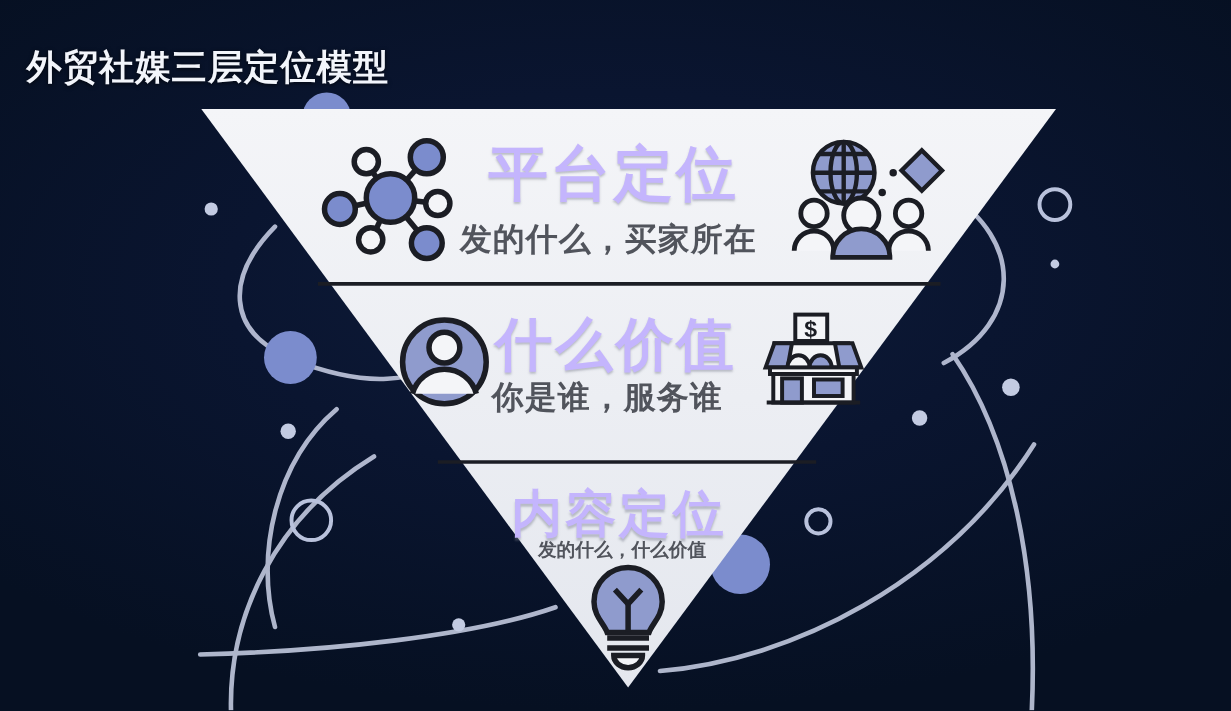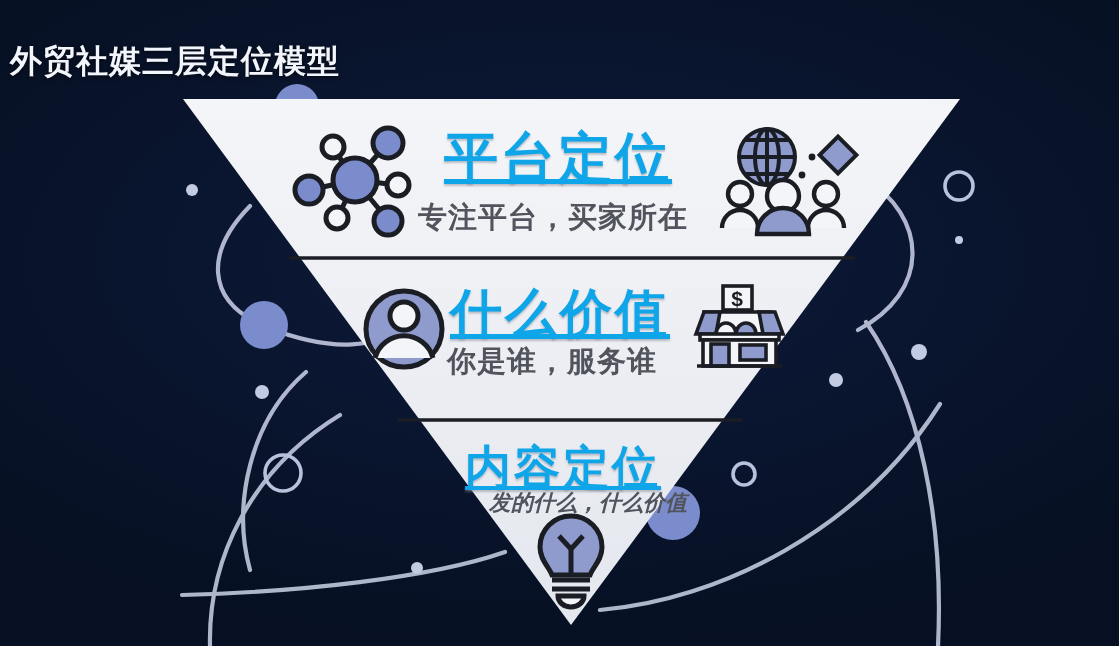--- a/index.html
+++ b/index.html
@@ -11,50 +11,49 @@
   #bg-gradient{
     position:absolute;inset:0;
     background:
       radial-gradient(ellipse 70% 60% at 50% 40%, #0e1c3a 0%, #0a1530 45%, #061022 100%);
   }
   #bg-svg{position:absolute;inset:0;}
   #tri-svg{position:absolute;inset:0;}
   #fg-svg{position:absolute;inset:0;}
 
   #page-title{
-    position:absolute;left:10px;top:40px;
+    position:absolute;left:24px;top:40px;
     font-size:32px;font-weight:700;color:#f2f5fb;
     letter-spacing:1px;
     text-shadow:0 1px 4px rgba(0,0,0,.7);
     white-space:nowrap;
     text-align:center;
   }
 
   .tier{position:absolute;}
   .tier-head{
-    font-weight:700;color:#0ea5e9;
+    font-weight:700;color:#c4b5fd;
     letter-spacing:3px;
     white-space:nowrap;
     text-shadow:0 2px 2px rgba(120,125,140,.45);
-    text-decoration:underline;
   }
   .tier-sub{
     color:#51545c;white-space:nowrap;font-weight:600;
   }
 
   
   #tier1{left:0;top:0;width:1119px;}
   #tier1-title{position:absolute;left:444px;top:122px;font-size:54px;}
   #tier1-sub{position:absolute;left:418px;top:198px;font-size:29px;letter-spacing:1px;}
   
   #tier2-title{position:absolute;left:450px;top:279px;font-size:52px;}
   #tier2-sub{position:absolute;left:447px;top:342px;font-size:29px;letter-spacing:1px;}
   
   #tier3-title{position:absolute;left:465px;top:437px;font-size:46px;}
-  #tier3-sub{position:absolute;left:489px;top:488px;font-size:22px;letter-spacing:0px;font-style:italic;}
+  #tier3-sub{position:absolute;left:489px;top:488px;font-size:17px;letter-spacing:0px;}
 </style>
 </head>
 <body>
 
 <div id="stage">
 
   <div id="bg-gradient"></div>
 
   <svg id="bg-svg" width="1119" height="646" viewBox="0 0 1119 646">
     <g fill="none" stroke="#c6cde3" stroke-width="4.2" stroke-linecap="round" opacity="0.88">
@@ -174,21 +173,21 @@
       <line x1="552" y1="580" x2="590" y2="580"></line>
       <line x1="552" y1="589" x2="590" y2="589"></line>
       <path d="M 558 596 a 13 11 0 0 0 26 0 z" fill="#f4f5f8"></path>
     </g>
   </svg>
 
   <div id="page-title">外贸社媒三层定位模型</div>
 
   <div id="tier1" class="tier">
     <div id="tier1-title" class="tier-head">平台定位</div>
-    <div id="tier1-sub" class="tier-sub">专注平台，买家所在</div>
+    <div id="tier1-sub" class="tier-sub">发的什么，买家所在</div>
   </div>
 
   <div id="tier2" class="tier">
     <div id="tier2-title" class="tier-head">什么价值</div>
     <div id="tier2-sub" class="tier-sub">你是谁，服务谁</div>
   </div>
 
   <div id="tier3" class="tier">
     <div id="tier3-title" class="tier-head">内容定位</div>
     <div id="tier3-sub" class="tier-sub">发的什么，什么价值</div>

